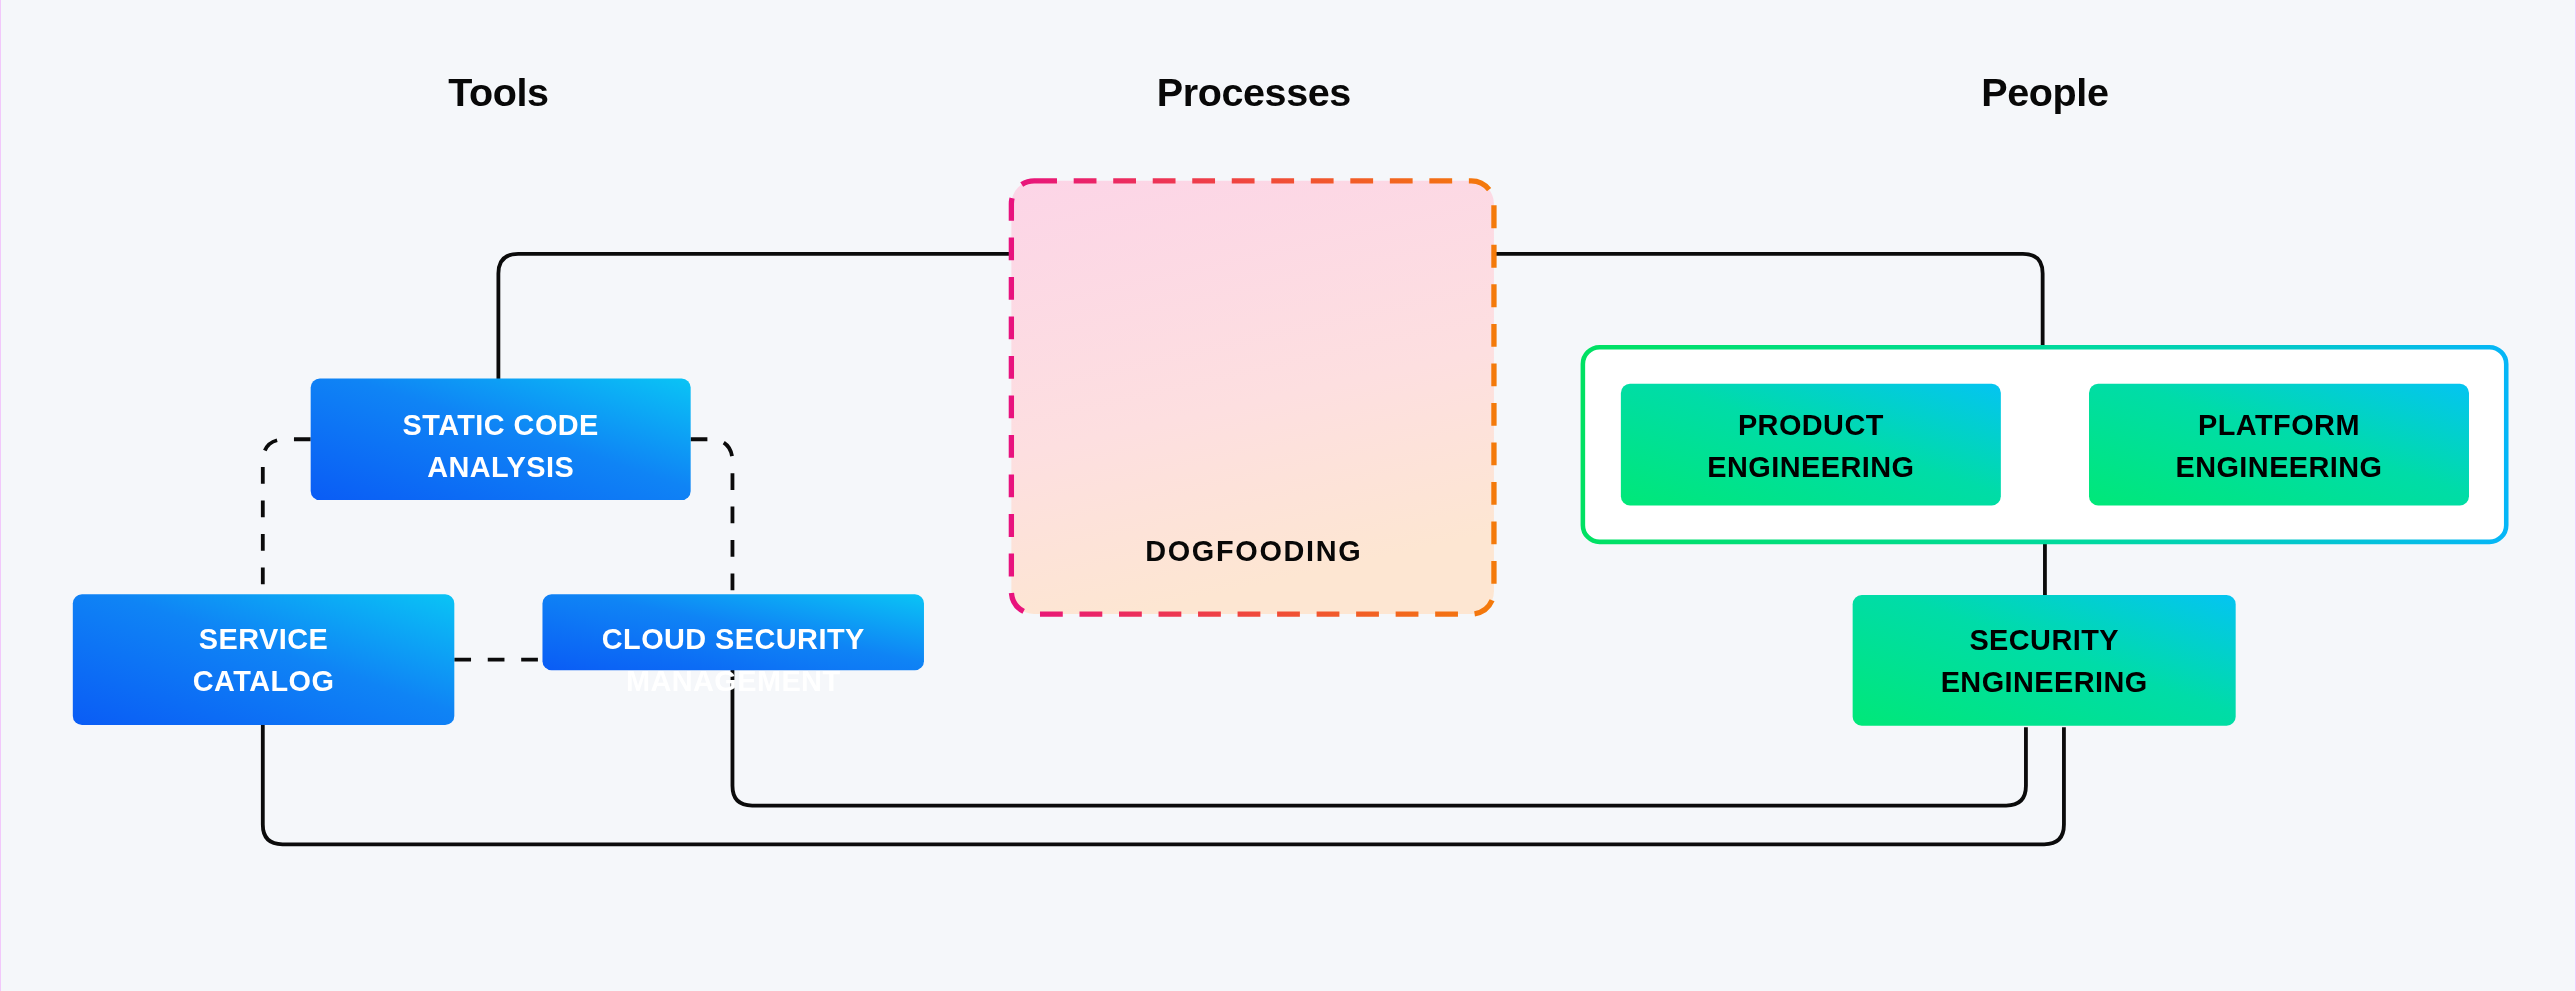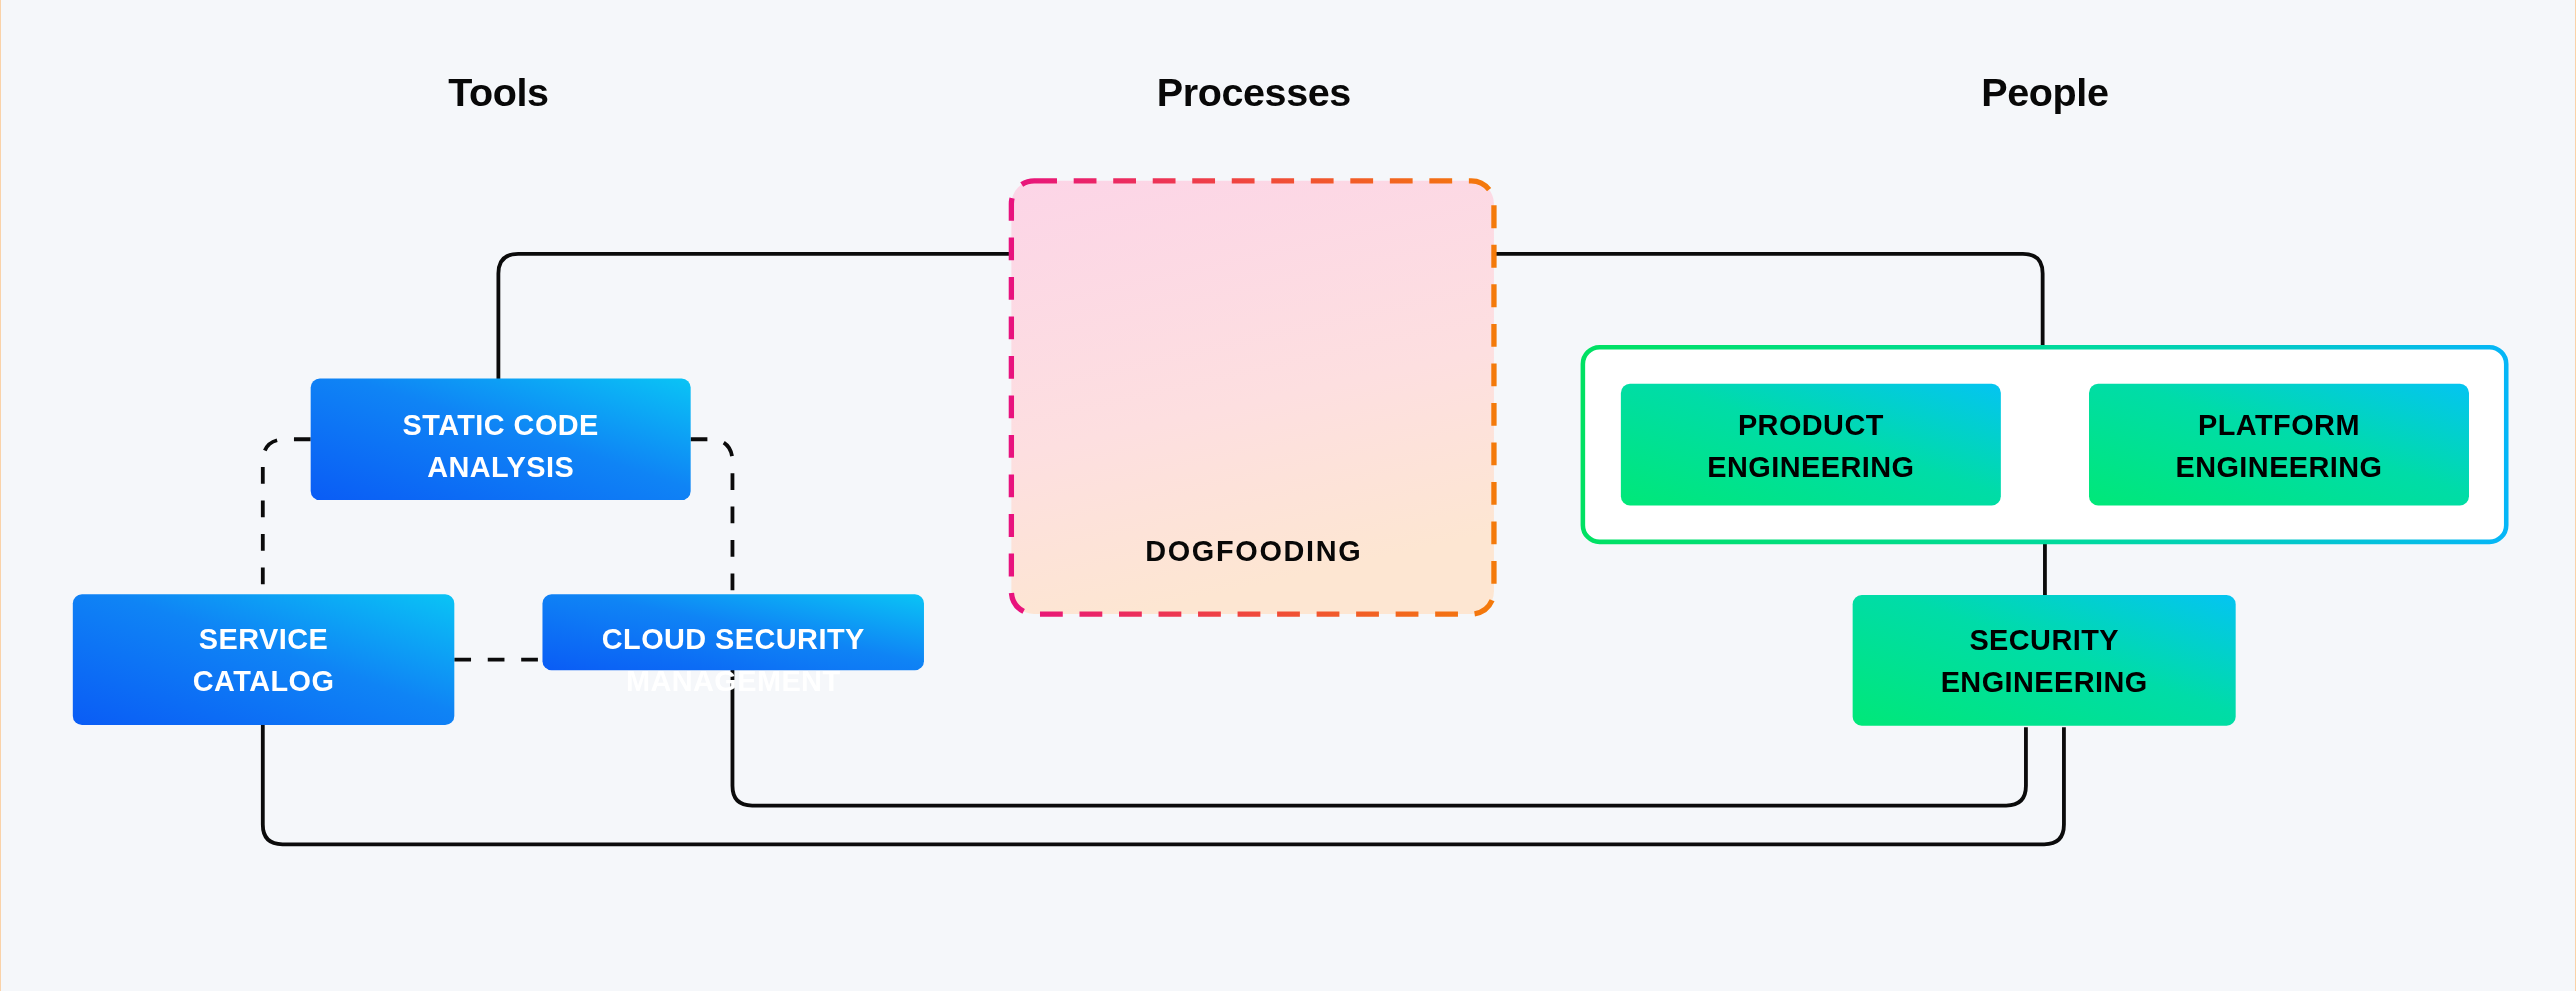--- a/index.html
+++ b/index.html
@@ -10,21 +10,21 @@
   body {
     width: 2576px;
     height: 991px;
     overflow: hidden;
     font-family: "Liberation Sans", sans-serif;
   }
   #stage {
     position: relative;
     width: 2576px;
     height: 991px;
-    background: #fdba74;
+    background: #f0abfc;
   }
   #diagram {
     position: absolute;
     inset: 0;
     width: 2576px;
     height: 991px;
     display: block;
   }
   .col-header {
     font-family: "Liberation Sans", sans-serif;

